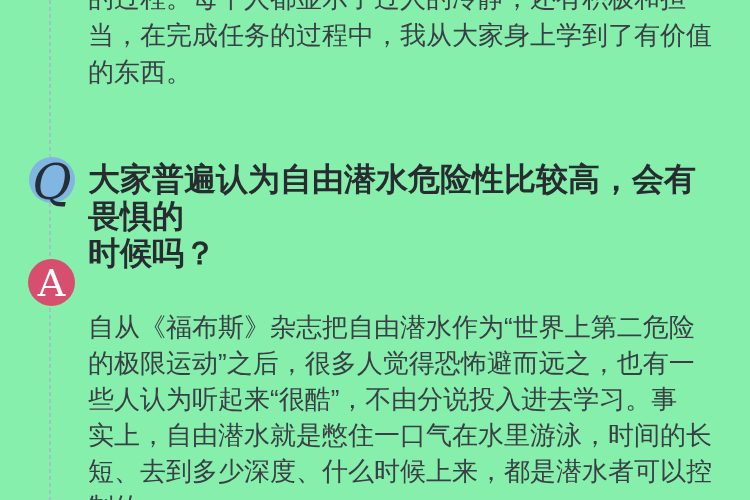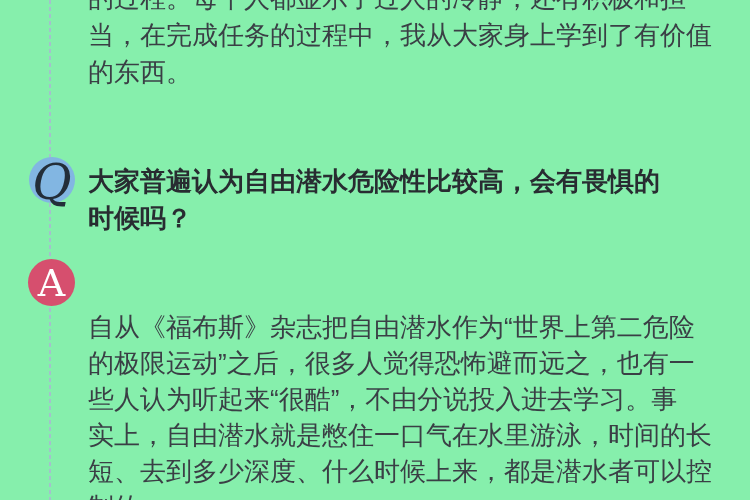--- a/index.html
+++ b/index.html
@@ -34,26 +34,27 @@
     color: #3a3f45;
     white-space: pre-line;
     z-index: 1;
   }
   .para-intro { top: -20px; }
   .para-body  { top: 309px; line-height: 36px; }
   .question-text {
     position: absolute;
     left: 88px; top: 163px;
     width: 620px;
-    font-size: 26px;
+    font-size: 32px;
     line-height: 37px;
     font-weight: 700;
     color: #282c31;
     white-space: pre-line;
     z-index: 1;
+    font-family: Liberation Mono, monospace;
   }
   .answer-line {
     position: absolute;
     left: 88px; top: 265px;
     width: 632px;
     font-size: 26px;
     line-height: 37px;
     color: #3a3f45;
     z-index: 1;
   }

